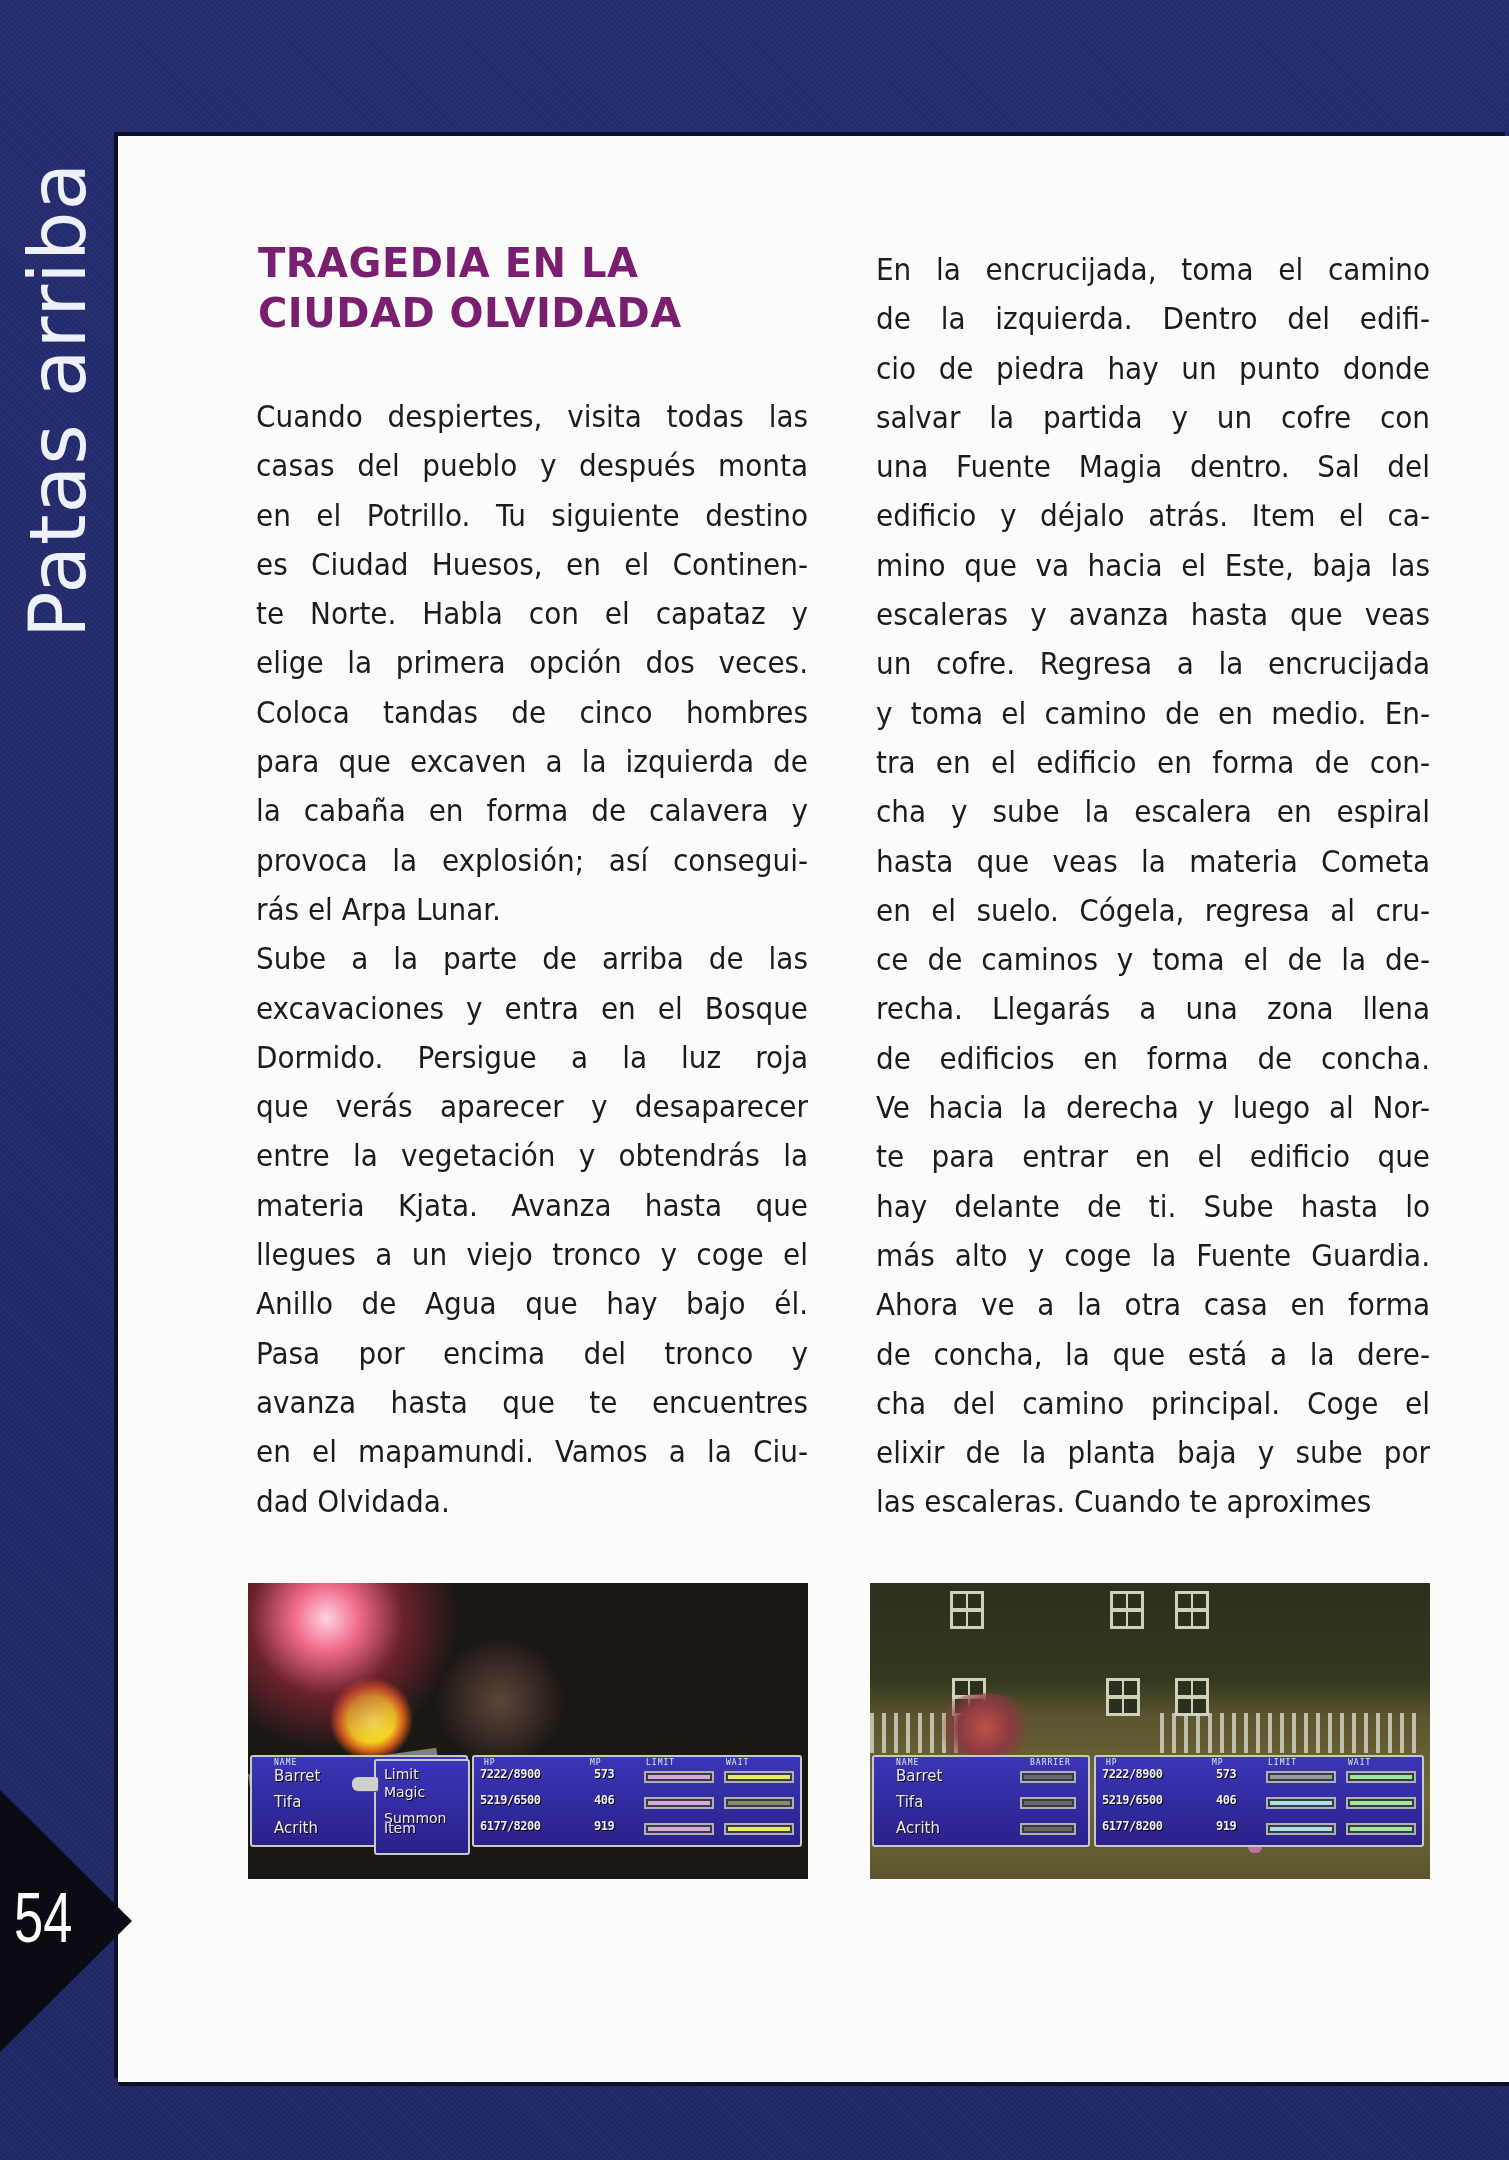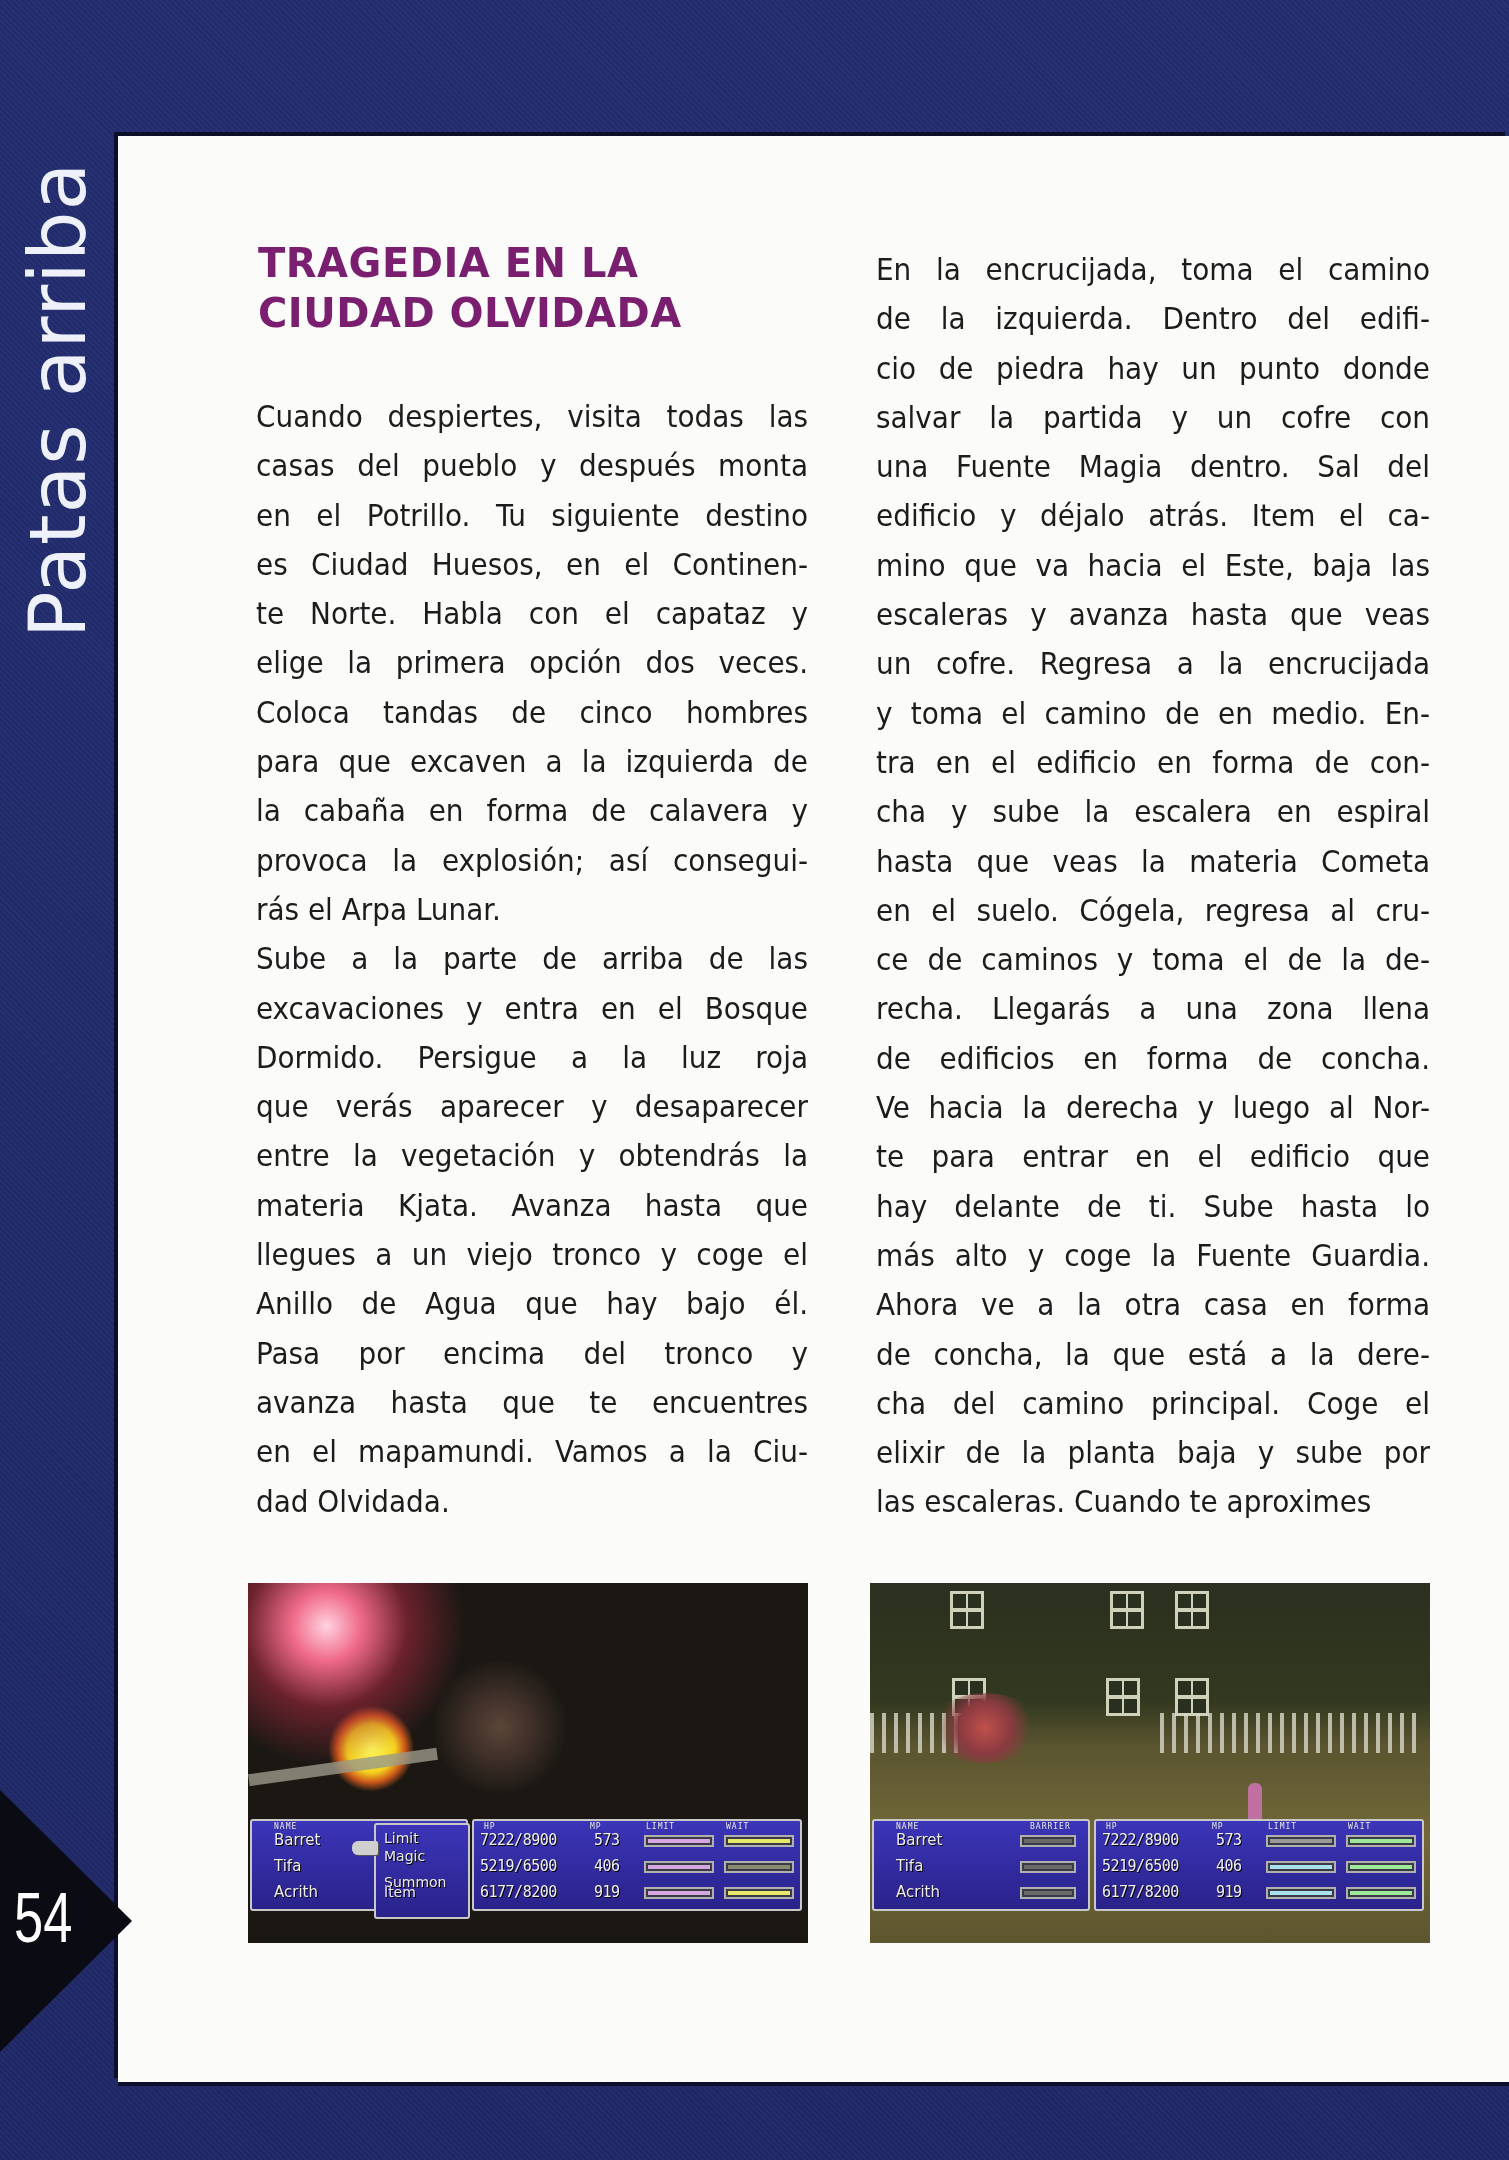--- a/index.html
+++ b/index.html
@@ -22,21 +22,21 @@
          font-size:70px;color:#ffffff;transform:scaleX(0.75);transform-origin:left top;font-weight:400;}
   .heading{position:absolute;left:258px;top:238px;width:560px;color:#7a1f70;
          font-family:"DejaVu Sans","Liberation Sans",sans-serif;font-weight:bold;
          font-size:40px;line-height:50px;letter-spacing:0.5px;}
   .col{position:absolute;font-family:"DejaVu Sans Condensed","DejaVu Sans",sans-serif;
        font-size:31px;line-height:49.3px;color:#1c1c1c;text-align:justify;}
   .col .line{display:block;white-space:nowrap;text-align:justify;text-align-last:justify;height:49.3px;}
   .col .line.last{text-align-last:left;}
   .col-left{left:256px;top:392px;width:552px;}
   .col-right{left:876px;top:245px;width:554px;}
-  .shot{position:absolute;width:560px;height:360px;background:#151310;overflow:hidden;}
+  .shot{position:absolute;width:560px;height:296px;background:#151310;overflow:hidden;}
   .shot1{left:248px;top:1583px;
          background:radial-gradient(circle at 14% 12%,#ffd3e0 0,#f06a8a 6%,rgba(160,40,60,0.6) 14%,transparent 24%),
                     radial-gradient(circle at 22% 46%,#fffb60 0,#f4d21e 5%,#d05a1a 7%,transparent 9%),
                     radial-gradient(circle at 45% 40%,#5c4538 0,#3a2c26 10%,transparent 18%),
                     #1b1814;}
   .shot2{left:870px;top:1583px;
          background:linear-gradient(180deg,#2b3020 0,#33391f 33%,#5a5430 45%,#726838 70%,#5d552e 100%);}
   .beam{position:absolute;left:0;top:178px;width:190px;height:12px;background:#9a9a88;transform:rotate(-8deg);opacity:0.8;}
   .fence{position:absolute;left:290px;top:130px;width:260px;height:40px;
          background:repeating-linear-gradient(90deg,#d8d8c8 0 4px,transparent 4px 12px);opacity:0.8;}
@@ -45,21 +45,21 @@
                     linear-gradient(0deg,transparent 45%,#cfd2b8 45% 55%,transparent 55%),#2a3020;}
   .hud{position:absolute;left:2px;bottom:26px;width:554px;height:98px;}
   .hud-left,.hud-right,.hud-cmd{position:absolute;top:0;border:2px solid #c8c8c8;border-radius:3px;
         background:linear-gradient(180deg,#3b35b8,#2a228a);box-sizing:border-box;}
   .hud-left{left:0;width:218px;height:92px;}
   .hud-right{left:222px;width:330px;height:92px;}
   .hud-cmd{left:124px;top:4px;width:96px;height:96px;z-index:2;}
   .hud-label{position:absolute;font-family:"DejaVu Sans Mono",monospace;font-size:8px;color:#e8e8e8;letter-spacing:1px;top:1px;}
   .hud-name{position:absolute;left:22px;font-family:"DejaVu Sans",sans-serif;font-size:15px;color:#ececec;text-shadow:1px 1px 0 #000;}
   .hud-cmd-item{position:absolute;left:8px;font-family:"DejaVu Sans",sans-serif;font-size:14px;color:#ececec;text-shadow:1px 1px 0 #000;line-height:18px;}
-  .hud-stat{position:absolute;font-family:"DejaVu Sans Mono",monospace;font-size:15px;color:#f0f0f0;text-shadow:1px 1px 0 #000;letter-spacing:-0.5px;}
+  .hud-stat{position:absolute;font-family:"DejaVu Sans Mono",monospace;font-size:12px;color:#f0f0f0;text-shadow:1px 1px 0 #000;letter-spacing:-0.5px;font-weight:bold;}
   .bar{position:absolute;width:70px;height:12px;border:2px solid #b0b0b0;box-sizing:border-box;background:#3a3a46;}
   .bar i{position:absolute;left:2px;right:2px;top:2px;bottom:2px;display:block;}
   .hand{position:absolute;left:102px;top:22px;width:26px;height:14px;background:#cfcfcf;border-radius:6px 2px 2px 6px;z-index:3;box-shadow:1px 1px 0 #555;}
 </style>
 </head>
 <body>
 
 <div class="bg-texture"></div>
 
 <div class="side-title">

